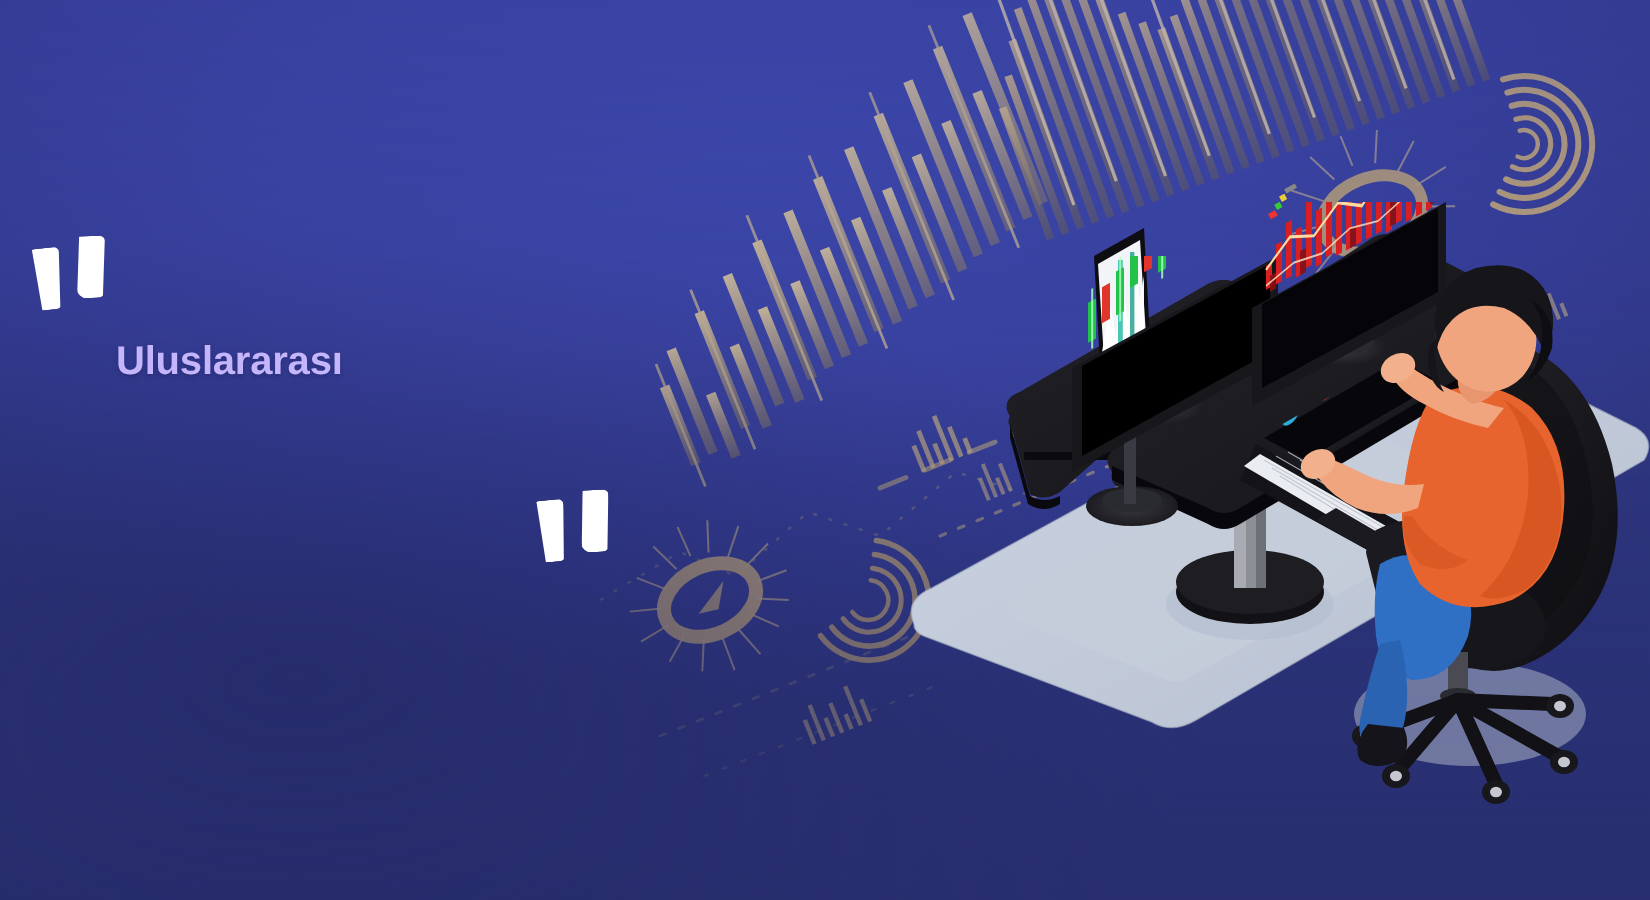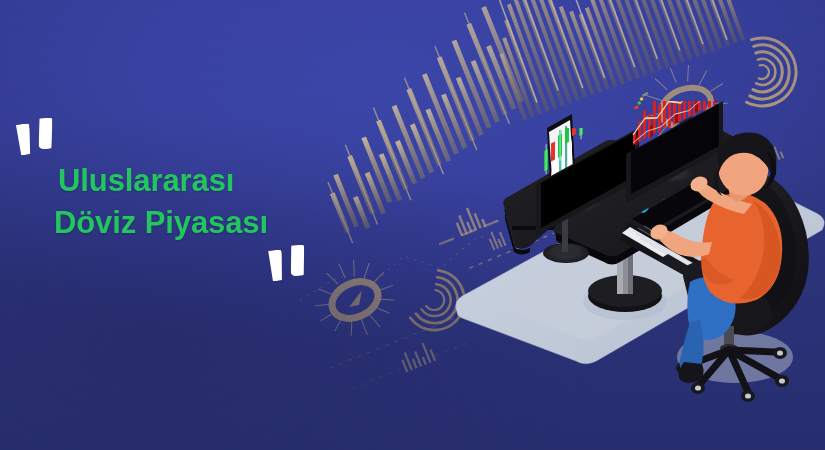--- a/index.html
+++ b/index.html
@@ -57,22 +57,22 @@
   #quotes-bottom .q2 { left: 22px; top: 0px;  transform: rotate(-3deg); }
 
   
   #headline {
     position: absolute;
     left: 58px;
     top: 160px;
     z-index: 6;
   }
   #headline .line {
-    color: #22c55e;
-    font-size: 31px;
+    color: #c4b5fd;
+    font-size: 20px;
     font-weight: bold;
     letter-spacing: -0.1px;
     line-height: 42px;
     white-space: nowrap;
     text-shadow: 0 1px 2px rgba(20,24,70,0.35);
   }
   #headline .line-2 { margin-left: -4px; }
 
   
   #scene {
@@ -297,21 +297,20 @@
     <div class="quote-mark qm-b q2"></div>
   </div>
 
   <div class="quote-group" id="quotes-bottom">
     <div class="quote-mark qm-a q1"></div>
     <div class="quote-mark qm-b q2"></div>
   </div>
 
   <div id="headline">
     <div class="line line-1">Uluslararası</div>
-    <div class="line line-2">Döviz Piyasası</div>
   </div>
 
   <svg id="scene" viewBox="0 0 825 450">
     <defs>
       <linearGradient id="floorGrad" x1="0" y1="0" x2="1" y2="1">
         <stop offset="0" stop-color="#cdd5e2"></stop>
         <stop offset="1" stop-color="#b7c0d1"></stop>
       </linearGradient>
       <linearGradient id="deskGrad" x1="0" y1="0" x2="1" y2="1">
         <stop offset="0" stop-color="#232329"></stop>

